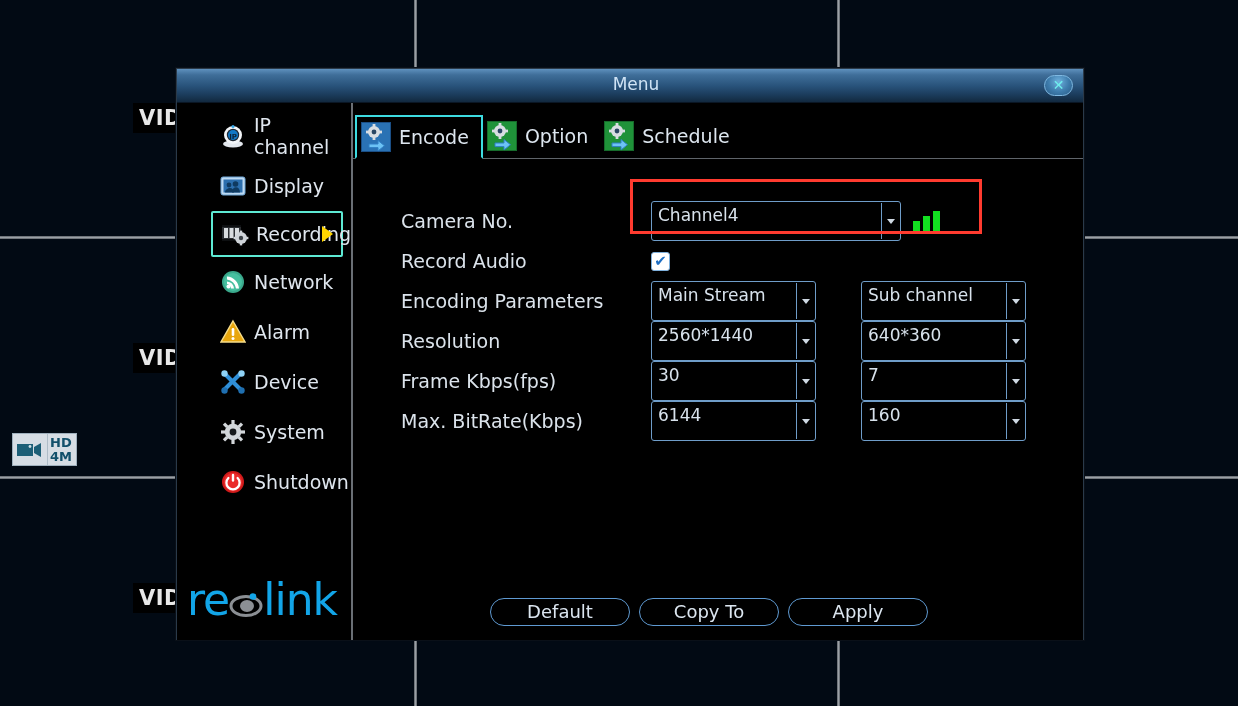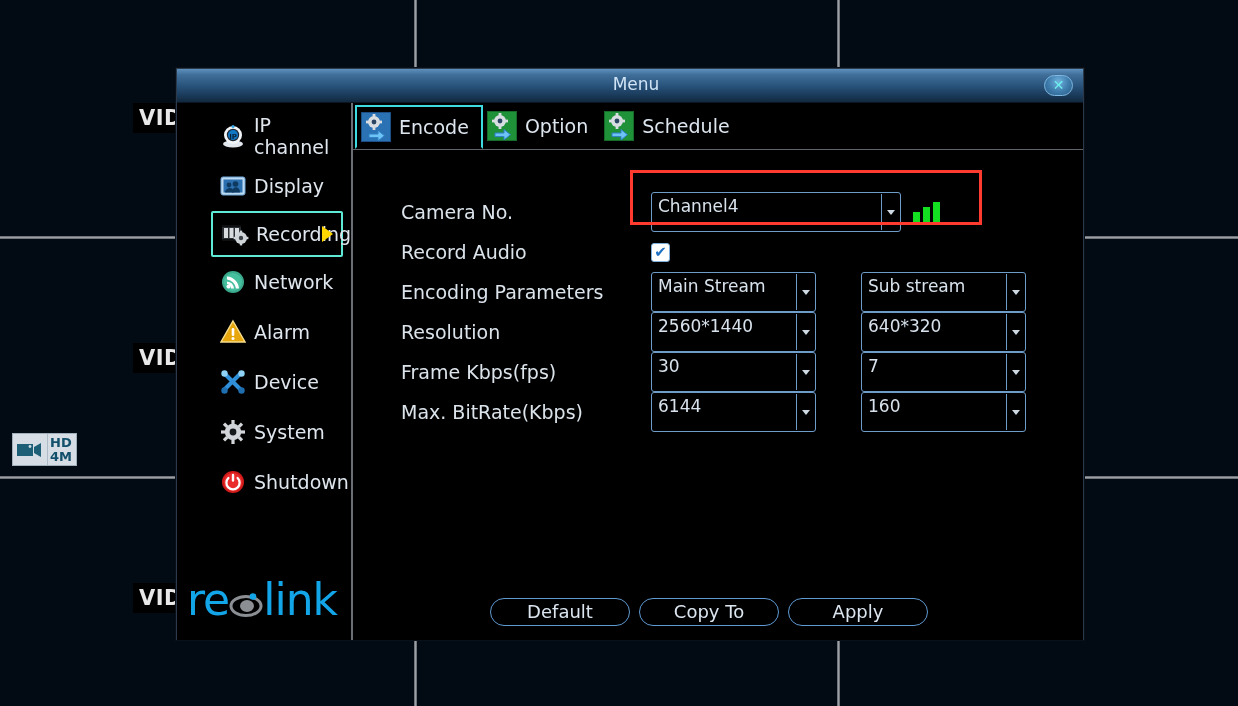--- a/index.html
+++ b/index.html
@@ -168,22 +168,22 @@
   }
 
   
   #content {
     flex: 1;
     position: relative;
     background: #000;
   }
   #tabs {
     display: flex;
-    align-items: center;
-    height: 47px;
+    align-items: flex-end;
+    height: 56px;
     padding-left: 2px;
     border-bottom: 1px solid #5f646a;
   }
   .tab {
     display: flex;
     align-items: center;
     height: 44px;
     padding: 0 12px 0 4px;
     color: #dde6ef;
     font-size: 19px;
@@ -555,37 +555,37 @@
 
           <div class="row">
             <div class="lbl">Encoding Parameters</div>
             <div class="sel col">
               <span>Main Stream</span>
               <span class="arrowbox">
                   <i></i>
                 </span>
             </div>
             <div class="sel col col2">
-              <span>Sub stream</span>
+              <span>Sub channel</span>
               <span class="arrowbox">
                   <i></i>
                 </span>
             </div>
           </div>
 
           <div class="row">
             <div class="lbl">Resolution</div>
             <div class="sel col">
               <span>2560*1440</span>
               <span class="arrowbox">
                   <i></i>
                 </span>
             </div>
             <div class="sel col col2">
-              <span>640*320</span>
+              <span>640*360</span>
               <span class="arrowbox">
                   <i></i>
                 </span>
             </div>
           </div>
 
           <div class="row">
             <div class="lbl">Frame Kbps(fps)</div>
             <div class="sel col">
               <span>30</span>

